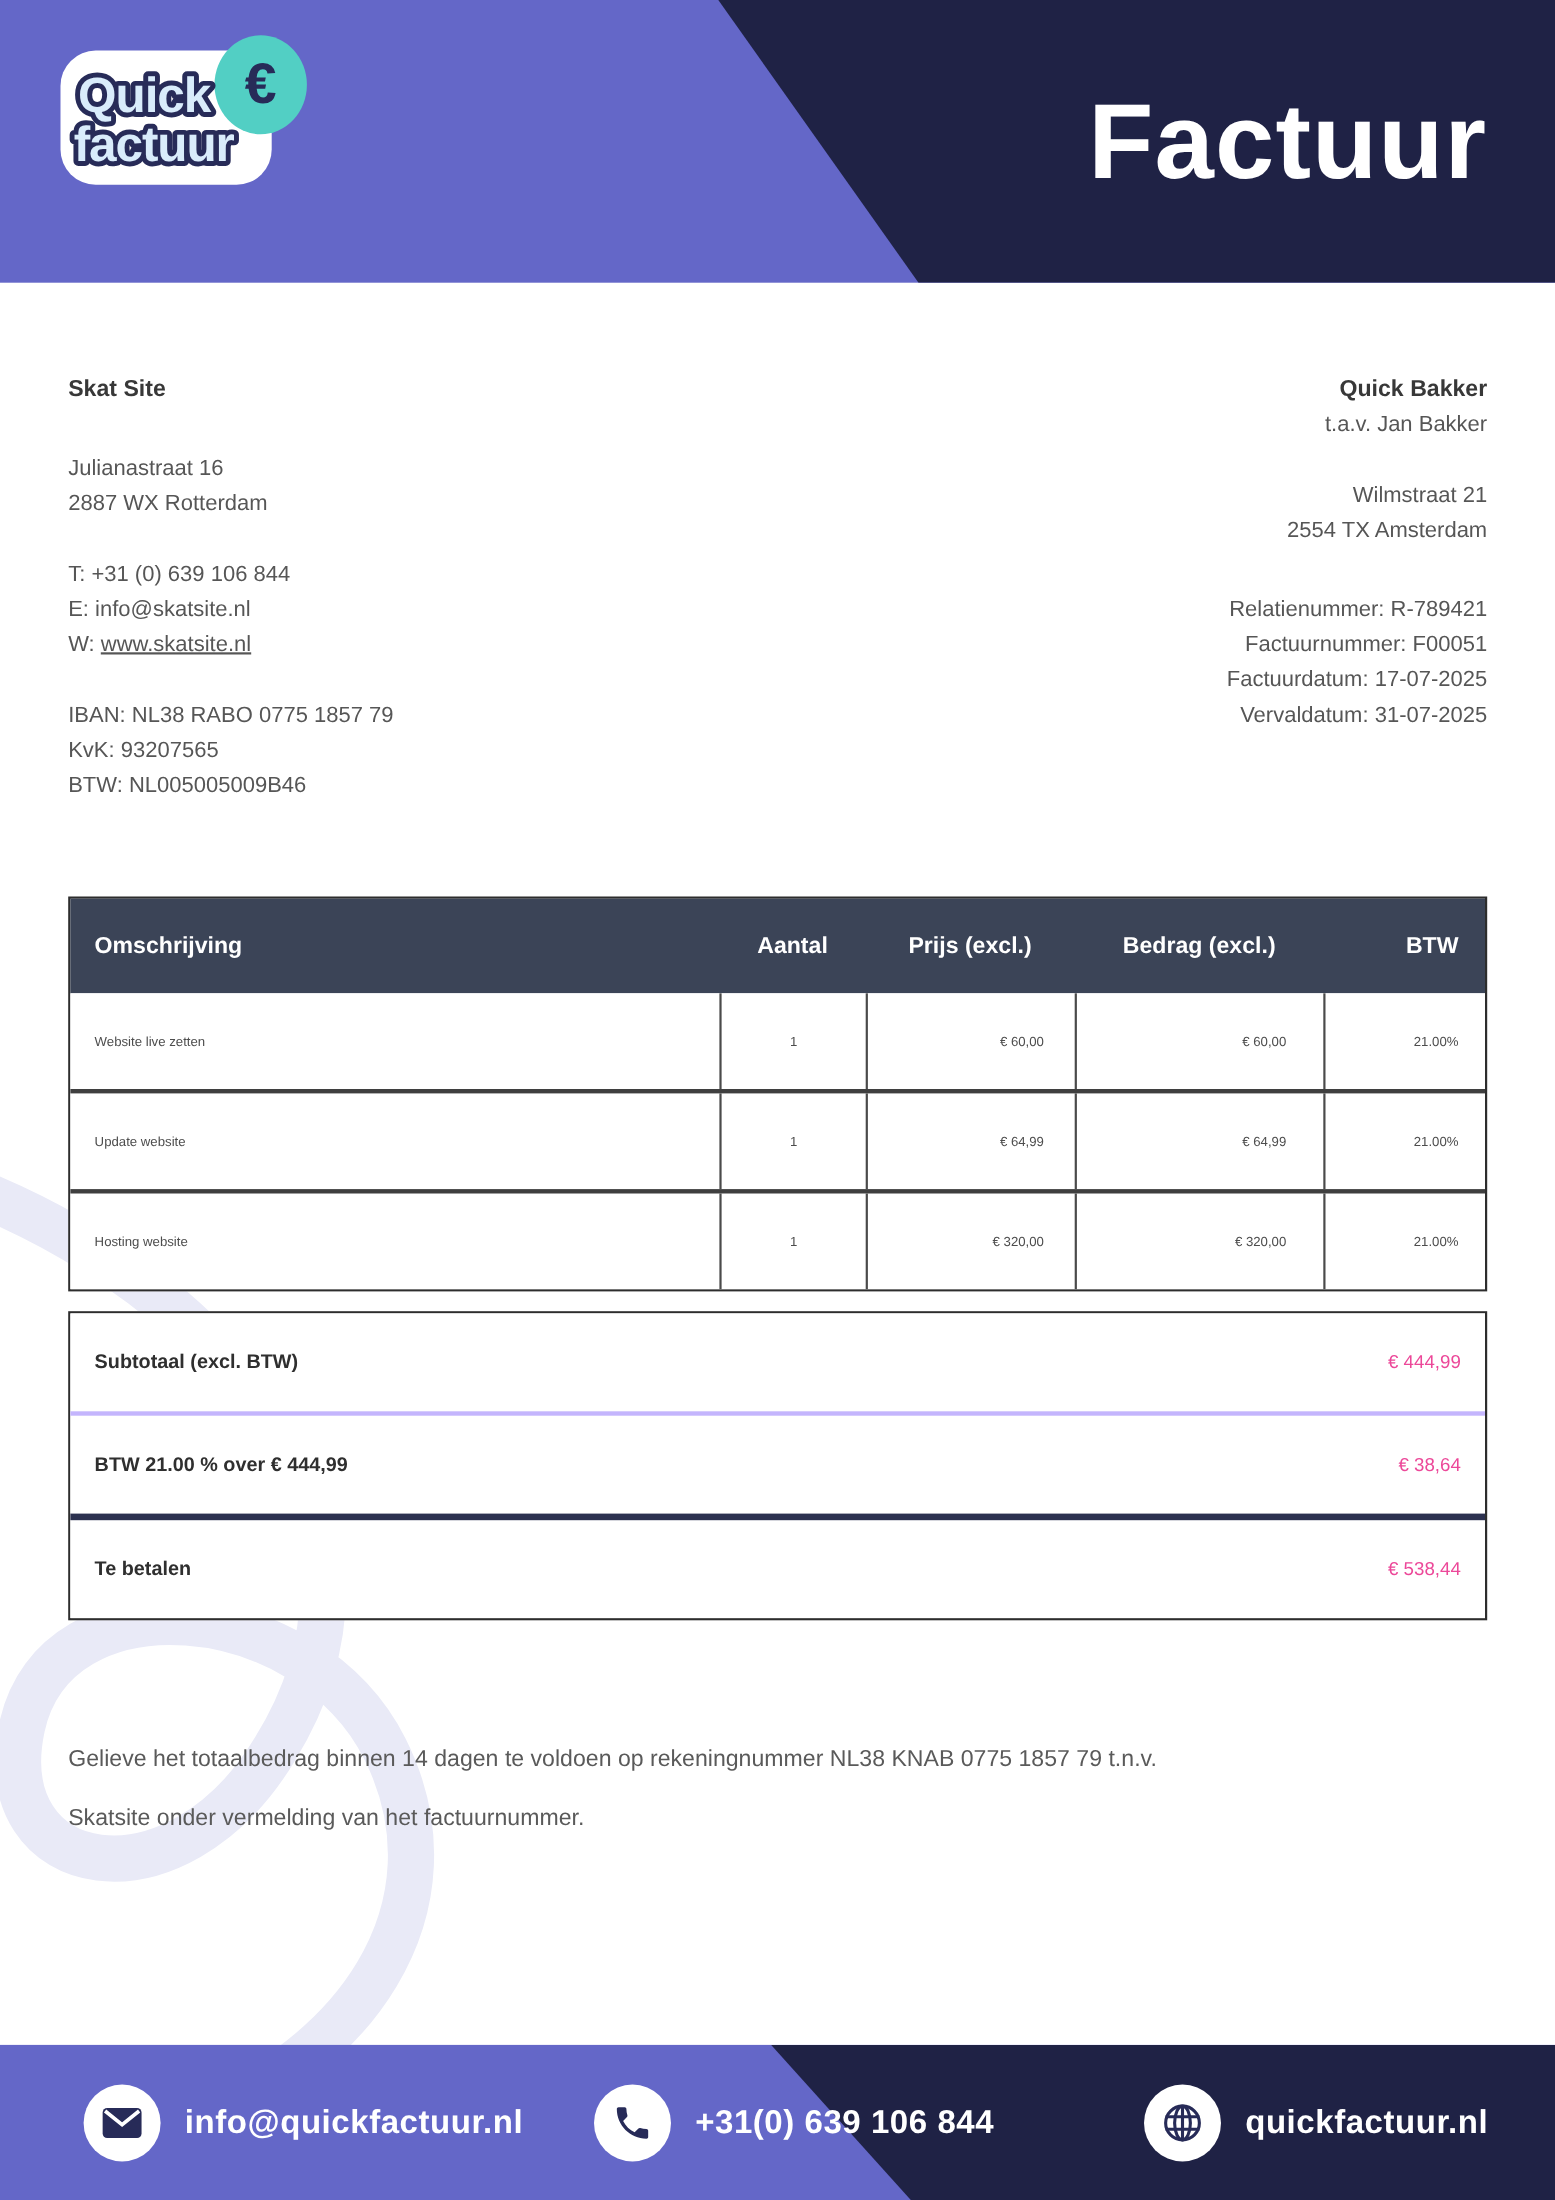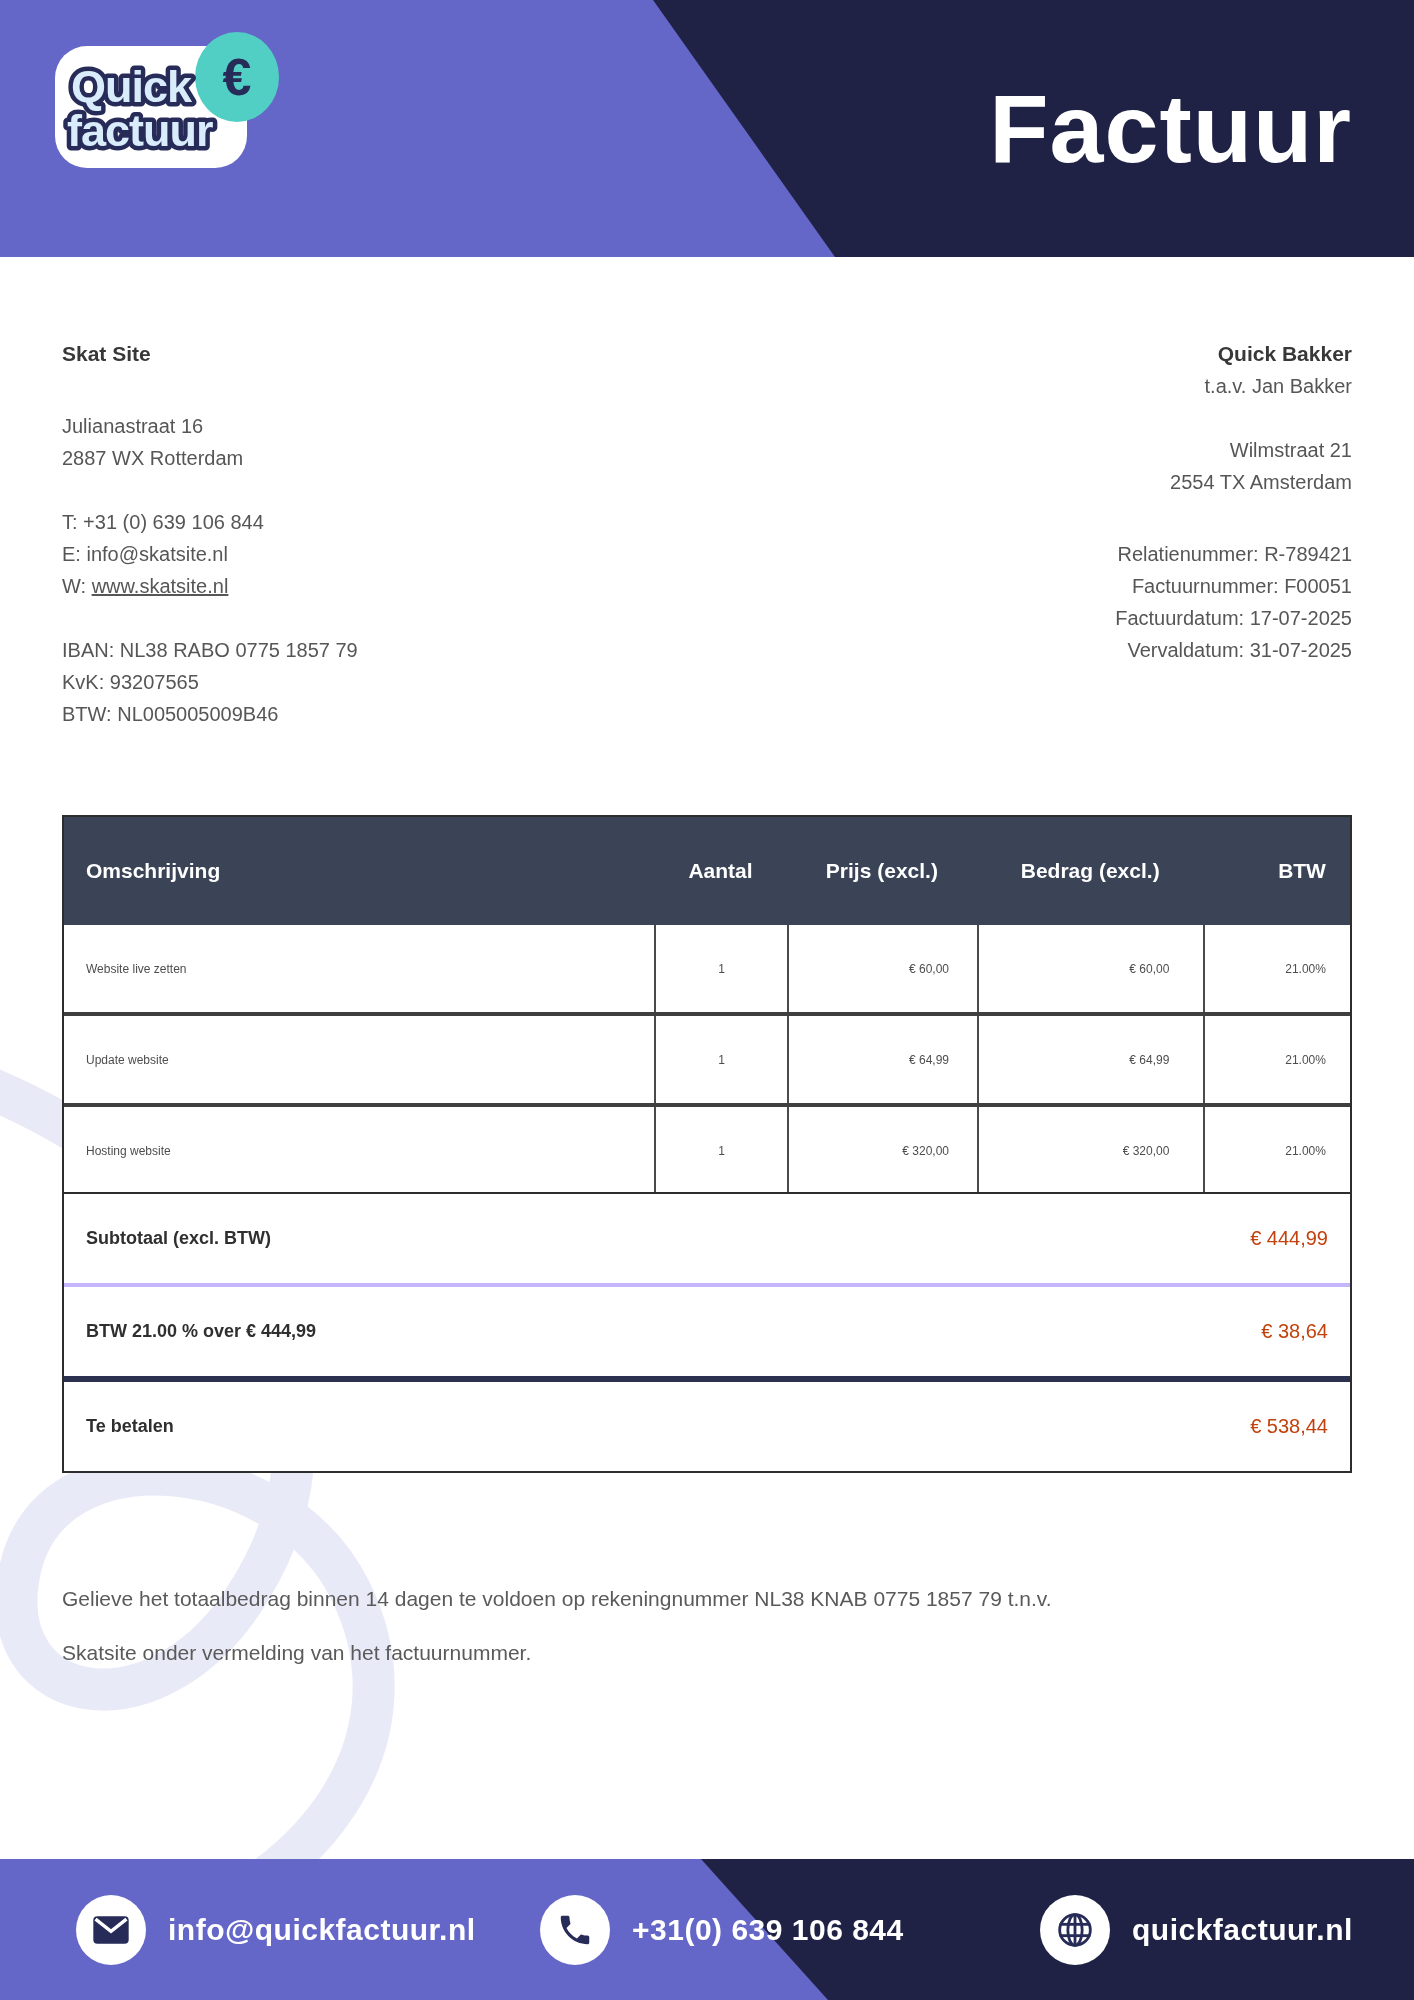--- a/index.html
+++ b/index.html
@@ -35,38 +35,38 @@
   .party-name{font-weight:bold;font-size:21px;color:#383838;}
   .grp{margin:0;}
   .sender .g1{margin-bottom:40px;}
   .sender .g2{margin-bottom:32px;}
   .sender .g3{margin-bottom:32px;}
   .recipient .g1{margin-bottom:32px;}
   .recipient .g2{margin-bottom:40px;}
   .weblink{color:#565656;text-decoration:underline;}
   
   .inv-table{position:absolute;left:62px;top:815px;width:1290px;z-index:2;background:#ffffff;border:2px solid #2d2d2d;box-sizing:border-box;}
-  .inv-head{display:flex;height:108px;background:#3b4457;color:#ffffff;font-size:21px;font-weight:bold;align-items:center;}
+  .inv-head{display:flex;height:86px;background:#3b4457;color:#ffffff;font-size:21px;font-weight:bold;align-items:center;}
   .inv-row{display:flex;height:87px;align-items:center;font-size:12px;color:#4d4d4d;background:#ffffff;}
   .inv-row + .inv-row{border-top:4px solid #3f3f3f;}
   .c{box-sizing:border-box;display:flex;align-items:center;height:100%;}
   .c1{width:45.9%;justify-content:flex-start;padding-left:22px;}
   .c2{width:10.3%;justify-content:center;}
   .c3{width:14.8%;justify-content:flex-end;padding-right:28px;}
   .c4{width:17.6%;justify-content:flex-end;padding-right:34px;}
   .c5{width:11.4%;justify-content:flex-end;padding-right:24px;}
   .inv-head .c3,.inv-head .c4{justify-content:center;padding-right:0;}
   .inv-row .c2,.inv-row .c3,.inv-row .c4,.inv-row .c5{border-left:2px solid #4a4a4a;}
   
   .totals{position:absolute;left:62px;top:1192px;width:1290px;z-index:2;background:#ffffff;border:2px solid #2d2d2d;box-sizing:border-box;}
   .tot-row{display:flex;align-items:center;justify-content:space-between;height:89px;padding:0 22px;background:#ffffff;}
   .tot-row.sep1{border-top:4px solid #c4b5fd;}
   .tot-row.sep2{border-top:6px solid #2c3150;}
   .tot-label{font-weight:bold;font-size:18px;color:#2f2f2f;}
-  .tot-value{font-size:20px;color:#c2410c;}
+  .tot-value{font-size:17px;color:#ec4899;}
   
   .note{position:absolute;left:62px;top:1572px;width:1300px;z-index:2;font-size:21px;color:#5a5a5a;line-height:54px;}
   
   .footer{position:absolute;left:0;top:1859px;width:1414px;height:141px;background:#6467c8;z-index:2;}
   .footer svg.diag{position:absolute;left:0;top:0;}
   .f-item{position:absolute;top:0;height:141px;display:flex;align-items:center;gap:22px;z-index:3;}
   .f-item.i1{left:76px;} .f-item.i2{left:540px;} .f-item.i3{left:1040px;}
   .f-circle{width:70px;height:70px;border-radius:50%;background:#ffffff;display:flex;align-items:center;justify-content:center;}
   .f-text{color:#ffffff;font-size:30px;font-weight:800;letter-spacing:0.5px;}
 </style>

